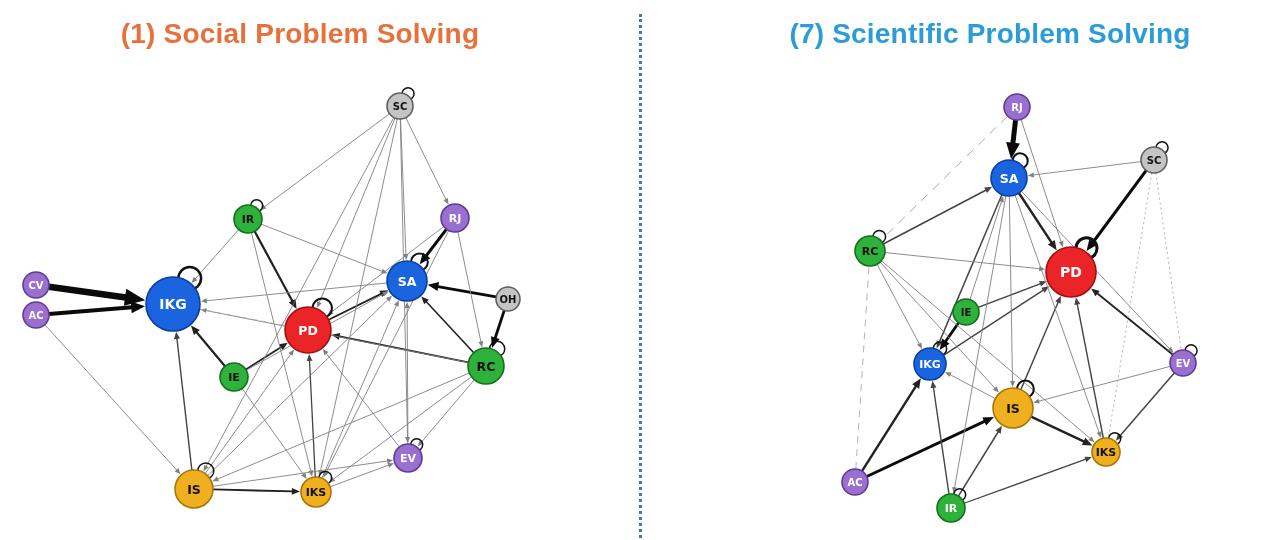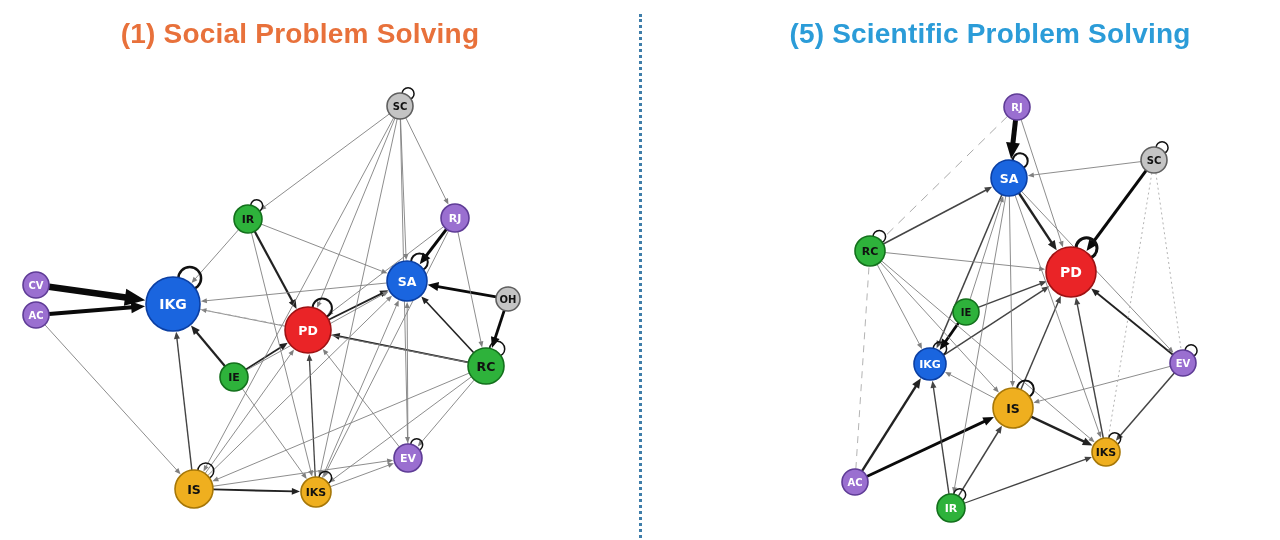--- a/index.html
+++ b/index.html
@@ -12,21 +12,21 @@
   .divider{position:absolute;top:14px;left:639px;height:524px;width:0;
            border-left:3px dotted #3e7da9;}
   svg{position:absolute;top:0;left:0;}
   .node-label{font-family:"DejaVu Sans", sans-serif;font-weight:bold;pointer-events:none;}
 </style>
 </head>
 <body>
 
 <div class="stage">
   <div class="panel-title" id="title-left" style="color: rgb(232, 113, 59);">(1) Social Problem Solving</div>
-  <div class="panel-title" id="title-right" style="color: rgb(43, 156, 216);">(5) Scientific Problem Solving</div>
+  <div class="panel-title" id="title-right" style="color: rgb(43, 156, 216);">(7) Scientific Problem Solving</div>
   <div class="divider" style="border-left-color: rgb(62, 125, 169);"></div>
   <svg id="net-svg" width="1280" height="540" viewBox="0 0 1280 540">
       <line x1="48.87675505321393" y1="286.7858273431465" x2="131.1208304884704" y2="298.1919399947514" stroke="#0a0a0a" stroke-width="6.5"></line>
       <polygon points="145.26545065461616,300.1536026455307 123.88185282679746,305.8379995298191 126.23584800773267,288.8644553304442" fill="#0a0a0a"></polygon>
       <line x1="48.958297324903995" y1="313.9595527695333" x2="135.39103399472094" y2="307.0196980004239" stroke="#0a0a0a" stroke-width="4"></line>
       <polygon points="145.08982114636063,306.2409632656207 131.70165177061443,313.17271374918045 130.7671700888506,301.53416916721284" fill="#0a0a0a"></polygon>
       <line x1="446.51539498632" y1="229.13604408045498" x2="424.5207093532492" y2="258.00406897386046" stroke="#0a0a0a" stroke-width="3"></line>
       <polygon points="419.72690752052,264.29593387931754 422.800076909716,252.4312743433128 430.3503147962645,258.1838365425878" fill="#0a0a0a"></polygon>
       <line x1="496.1861468651952" y1="296.8945608274605" x2="435.10318763217805" y2="286.0084888849426" stroke="#0a0a0a" stroke-width="2.8"></line>
       <polygon points="427.67424298590834,284.68451855194405 439.0814032518071,282.11853795418017 437.4926388522088,291.0332715297038" fill="#0a0a0a"></polygon>

